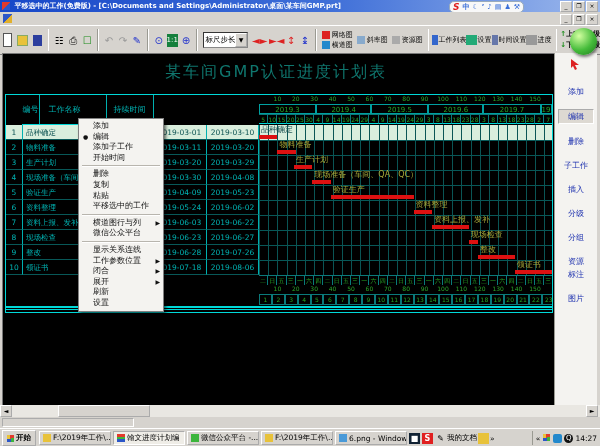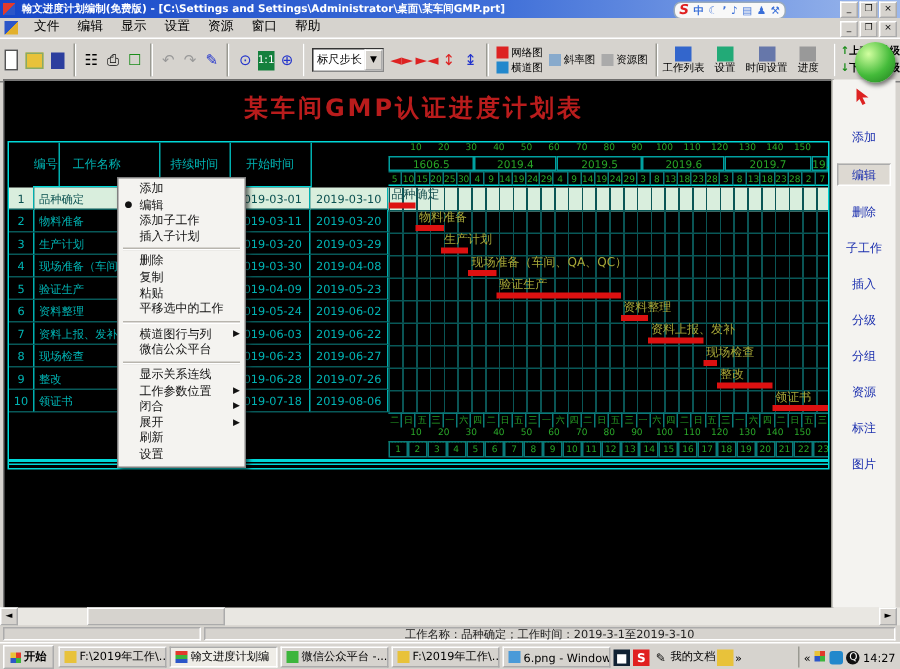--- a/index.html
+++ b/index.html
@@ -41,31 +41,31 @@
   .scale11{background:#15803d;color:#fff;font-size:7px;line-height:13px;width:14px;height:13px;
     text-align:center;margin:0 1px;}
   #ruler-combo{width:54px;height:14px;background:#fff;border:1px inset #888;
     font-size:7.5px;line-height:13px;padding-left:2px;position:relative;margin:0 2px;}
   #ruler-combo .dd{position:absolute;right:0;top:0;width:10px;height:12px;background:#d6d3ce;
     border:1px outset #fff;font-size:6px;line-height:11px;text-align:center;}
   .red{color:#d22;} .blue{color:#23c;} .green{color:#1a8c1a;} .gray{color:#999;}
   .viewstack{display:flex;flex-direction:column;justify-content:center;line-height:10px;}
   .viewbtn{display:flex;align-items:center;gap:2px;padding:0 2px;}
   .vico{display:inline-block;width:8px;height:8px;}
-  .bigbtn{display:flex;flex-direction:column;align-items:center;width:34px;line-height:9px;}
+  .bigbtn{display:flex;flex-direction:row;align-items:center;width:34px;line-height:9px;}
   .bigico{width:11px;height:10px;margin-bottom:0px;}
   .movegrid{display:flex;flex-direction:column;line-height:11px;}
   .movegrid span{font-weight:bold;}
   #green-ball{left:570px;top:28px;width:27px;height:27px;border-radius:50%;
     background:radial-gradient(circle at 9px 8px,#d2ffa0,#44bb3a 55%,#1d7a1d);z-index:90;
     box-shadow:1px 2px 3px rgba(0,0,0,.5);}
   
   #canvas{left:2px;top:53px;width:552px;height:352px;background:#000;border:1px solid #777;}
-  #chart-title{left:0;top:62px;width:552px;text-align:center;color:#b91c1c;
-    font-size:16px;font-weight:bold;letter-spacing:2px;z-index:5;}
+  #chart-title{left:0;top:62px;width:552px;text-align:center;color:#0f766e;
+    font-size:16px;font-weight:normal;letter-spacing:2px;z-index:5;}
   
   #chart-table{left:5px;top:94px;width:546px;height:217px;border:1px solid #00d8d8;
     overflow:hidden;z-index:6;background:#000;}
   .hcell{top:0;height:29px;color:#00b4b4;font-size:8px;text-align:center;line-height:29px;
     border-right:1px solid #00b0b0;border-bottom:1px solid #00d8d8;overflow:hidden;}
   .rul-tick{color:#2aa82a;font-size:6px;top:0px;width:16px;text-align:center;}
   .mcell{top:9px;height:10px;border:1px solid #00a0a0;color:#27a527;font-size:7px;
     line-height:10px;text-align:center;background:#000;box-sizing:border-box;}
   .dcell{top:19px;height:10px;border-right:1px solid #0a7a7a;border-top:1px solid #0a7a7a;
     color:#27a527;font-size:6px;line-height:10px;text-align:center;box-sizing:border-box;
@@ -121,41 +121,40 @@
   .qico{width:11px;height:11px;margin:0 1px;font-size:8px;line-height:11px;text-align:center;}
   #tray{margin-left:auto;display:flex;align-items:center;gap:2px;border-left:1px solid #9a9a92;
     padding:0 3px;height:14px;}
   .trico{width:9px;height:9px;font-size:7px;line-height:9px;text-align:center;}
 </style>
 </head>
 <body>
 
 <div id="titlebar" class="abs">
   <span class="appico"></span>
-  <span>翰文进度计划编制(免费版) - [C:\Settings and Settings\Administrator\桌面\某车间GMP.prt]</span>
+  <span>平移选中的工作(免费版) - [C:\Documents and Settings\Administrator\桌面\某车间GMP.prt]</span>
 </div>
 <div id="ime-bar" class="abs">
     <span class="s">S</span>
     <span class="g">中</span>
     <span class="g">☾</span>
     <span class="g">’</span>
     <span class="g">♪</span>
     <span class="g">▤</span>
     <span class="g">♟</span>
     <span class="g">⚒</span>
   </div>
 <div class="winbtns abs" style="right:2px;">
   <span class="wbtn">_</span>
   <span class="wbtn">❐</span>
   <span class="wbtn">×</span>
 </div>
 
 <div id="menubar" class="abs">
   <span class="menu-ico"></span>
-  <span id="menu-items"><span class="menu-item">文件</span><span class="menu-item">编辑</span><span class="menu-item">显示</span><span class="menu-item">设置</span><span class="menu-item">资源</span><span class="menu-item">窗口</span><span class="menu-item">帮助</span></span>
   <span class="winbtns abs" style="right:2px;top:2px;">
     <span class="wbtn">_</span>
     <span class="wbtn">❐</span>
     <span class="wbtn">×</span>
   </span>
 </div>
 
 <div id="toolbar" class="abs">
   <span class="doc"></span>
   <span class="folder"></span>
@@ -228,39 +227,38 @@
   </span>
 </div>
 <div id="green-ball" class="abs"></div>
 
 <div id="canvas" class="abs"></div>
 <div id="chart-title" class="abs">某车间GMP认证进度计划表</div>
 <div id="chart-table" class="abs">
     <div class="hcell abs" style="left: 16px; width: 17px;">编号</div>
     <div class="hcell abs" style="left: 17px; width: 83px;">工作名称</div>
     <div class="hcell abs" style="left: 100px; width: 47px;">持续时间</div>
-    <div class="hcell abs" style="left: 147px; width: 54px;">开始时间</div>
     <div class="abs" style="left: 253px; top: 0px; width: 293px; height: 9px; border-bottom: 1px dotted rgb(30, 140, 30);">
       <div class="rul-tick abs" style="left: 10.4px;">10</div>
       <div class="rul-tick abs" style="left: 28.8px;">20</div>
       <div class="rul-tick abs" style="left: 47.2px;">30</div>
       <div class="rul-tick abs" style="left: 65.6px;">40</div>
       <div class="rul-tick abs" style="left: 84px;">50</div>
       <div class="rul-tick abs" style="left: 102.4px;">60</div>
       <div class="rul-tick abs" style="left: 120.8px;">70</div>
       <div class="rul-tick abs" style="left: 139.2px;">80</div>
       <div class="rul-tick abs" style="left: 157.6px;">90</div>
       <div class="rul-tick abs" style="left: 176px;">100</div>
       <div class="rul-tick abs" style="left: 194.4px;">110</div>
       <div class="rul-tick abs" style="left: 212.8px;">120</div>
       <div class="rul-tick abs" style="left: 231.2px;">130</div>
       <div class="rul-tick abs" style="left: 249.6px;">140</div>
       <div class="rul-tick abs" style="left: 268px;">150</div>
     </div>
-    <div class="mcell abs" style="left: 253px; width: 57.04px;">1606.5</div>
+    <div class="mcell abs" style="left: 253px; width: 57.04px;">2019.3</div>
     <div class="mcell abs" style="left: 310.04px; width: 55.2px;">2019.4</div>
     <div class="mcell abs" style="left: 365.24px; width: 57.04px;">2019.5</div>
     <div class="mcell abs" style="left: 422.28px; width: 55.2px;">2019.6</div>
     <div class="mcell abs" style="left: 477.48px; width: 57.04px;">2019.7</div>
     <div class="mcell abs" style="left: 534.52px; width: 11.04px;">19.</div>
     <div class="dcell abs" style="left: 253px; width: 9.2px;">5</div>
     <div class="dcell abs" style="left: 262.2px; width: 9.2px;">10</div>
     <div class="dcell abs" style="left: 271.4px; width: 9.2px;">15</div>
     <div class="dcell abs" style="left: 280.6px; width: 9.2px;">20</div>
     <div class="dcell abs" style="left: 289.8px; width: 9.2px;">25</div>
@@ -483,30 +481,30 @@
   </svg>
   <div id="sb-buttons" style="padding-top:32px;">
       <div class="sbtn" style="margin-top: 0px;">添加</div>
       <div class="sbtn active" style="margin-top: 11px;">编辑</div>
       <div class="sbtn" style="margin-top: 11px;">删除</div>
       <div class="sbtn" style="margin-top: 11px;">子工作</div>
       <div class="sbtn" style="margin-top: 11px;">插入</div>
       <div class="sbtn" style="margin-top: 11px;">分级</div>
       <div class="sbtn" style="margin-top: 11px;">分组</div>
       <div class="sbtn" style="margin-top: 11px;">资源</div>
-      <div class="sbtn" style="margin-top: 11px;">标注</div>
+      <div class="sbtn" style="">标注</div>
       <div class="sbtn" style="margin-top: 11px;">图片</div>
     </div>
 </div>
 
 <div id="ctx-menu" class="abs">
     <div class="mitem">添加</div>
     <div class="mitem">编辑<span class="bullet">●</span></div>
     <div class="mitem">添加子工作</div>
-    <div class="mitem">插入子计划</div>
+    <div class="mitem">开始时间</div>
     <div class="msep"></div>
     <div class="mitem">删除</div>
     <div class="mitem">复制</div>
     <div class="mitem">粘贴</div>
     <div class="mitem">平移选中的工作</div>
     <div class="msep"></div>
     <div class="mitem">横道图行与列<span class="arrow">▶</span></div>
     <div class="mitem">微信公众平台</div>
     <div class="msep"></div>
     <div class="mitem">显示关系连线</div>
@@ -518,21 +516,20 @@
   </div>
 
 <div id="hscroll" class="abs">
   <span class="sarrow abs" style="left:0;">◄</span>
   <span id="hthumb" class="abs"></span>
   <span class="sarrow abs" style="left:586px;">►</span>
 </div>
 
 <div id="statusbar" class="abs">
   <span class="spanel abs" style="left:2px;width:132px;"></span>
-  <span class="spanel abs" style="left:136px;width:461px;text-align:center;">工作名称：品种确定；工作时间：2019-3-1至2019-3-10</span>
 </div>
 
 <div id="taskbar" class="abs">
   <span id="start-btn">
     <span class="flag"></span>
     <span>开始</span>
   </span>
   <span id="taskbar-items" style="display:flex;">
       <div class="tbtn">
         <span class="tbico" style="background: rgb(232, 194, 58);"></span>

